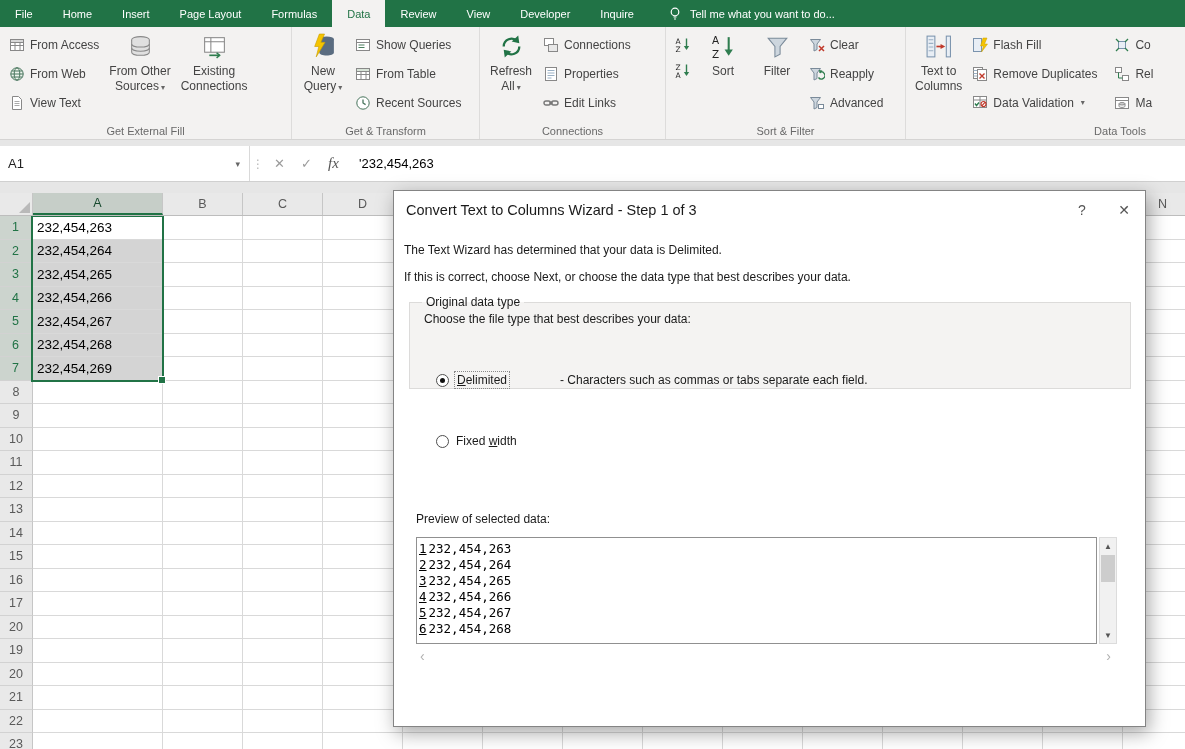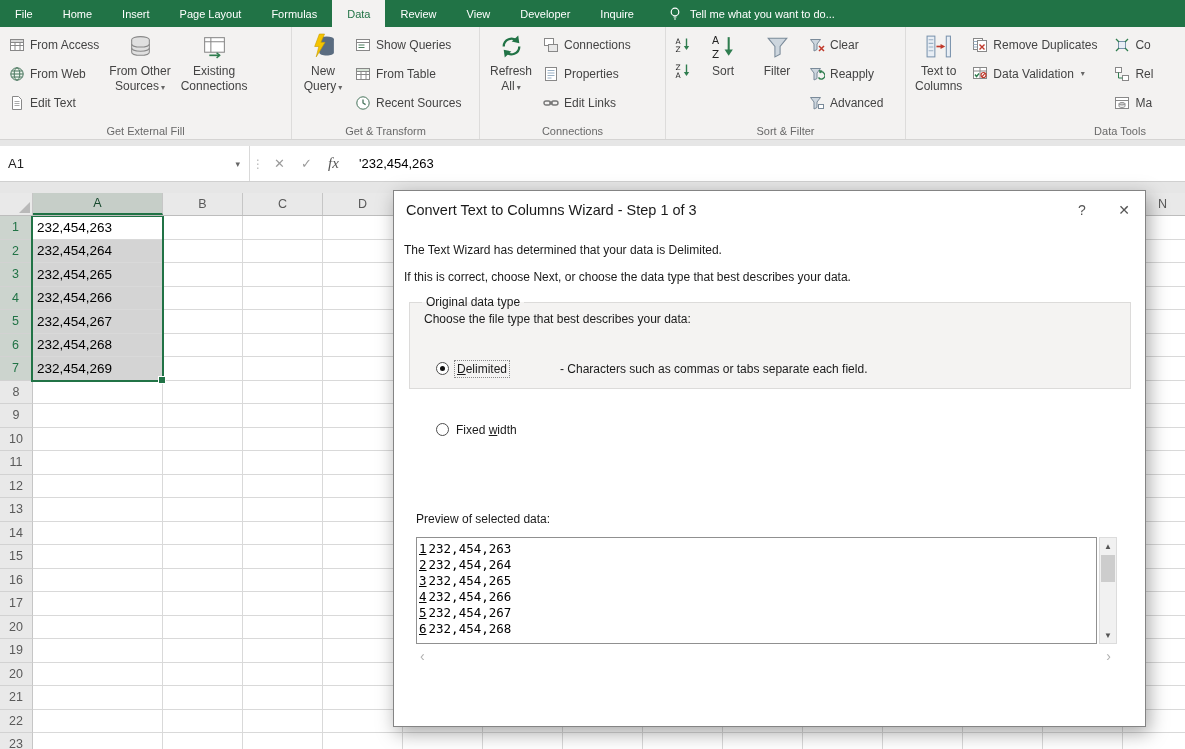--- a/index.html
+++ b/index.html
@@ -78,21 +78,21 @@
   .dlg-title{font-size:14.5px;color:#1a1a1a;flex:1;}
   .dlg-btn{width:42px;height:38px;display:flex;align-items:center;justify-content:center;
     color:#555;font-size:14px;cursor:pointer;}
   .dlg-body{position:relative;height:498px;}
   .dlg-line1{position:absolute;top:14px;left:10px;}
   .dlg-line2{position:absolute;top:41px;left:10px;}
   .dlg-group{position:absolute;top:66px;left:15px;width:722px;height:94px;
     border:1px solid #dcdbda;background:#f4f3f2;padding:1px 12px;}
   .dlg-group legend{padding:0 4px;margin-left:0;font-size:12px;color:#1a1a1a;}
   .choose{margin:2px 0 7px 2px;}
-  .radio-row{display:flex;align-items:flex-start;height:25px;margin-top:36px;}
+  .radio-row{display:flex;align-items:flex-end;height:25px;margin-top:36px;}
   .radio{width:13px;height:13px;flex:0 0 13px;border:1px solid #4e4e4e;border-radius:50%;
     margin:0 7px 0 14px;position:relative;background:#fff;cursor:pointer;}
   .radio.checked::after{content:"";position:absolute;left:3px;top:3px;width:5px;height:5px;
     border-radius:50%;background:#111;}
   .radio-label{width:104px;flex:0 0 104px;cursor:pointer;}
   .focus-box{outline:1px dotted #888;outline-offset:1px;padding:0 1px;}
   .radio-desc{white-space:nowrap;}
   .preview-label{position:absolute;top:283px;left:22px;}
   .preview-box{position:absolute;top:308px;left:22px;width:681px;height:107px;
     border:1px solid #909090;background:#fff;overflow:hidden;
@@ -168,21 +168,21 @@
           </span>
         <span>From Web</span>
       </div>
       <div class="rsmall">
         <span class="i16">
             <svg viewBox="0 0 16 16">
               <path d="M3.5 1.5h6l3 3v10h-9z" fill="#fff" stroke="#888"></path>
               <path d="M5.5 6.5h5M5.5 8.5h5M5.5 10.5h5" stroke="#aaa"></path>
             </svg>
           </span>
-        <span>Edit Text</span>
+        <span>View Text</span>
       </div>
     </div>
     <div class="rlarge">
       <span class="i26">
           <svg viewBox="0 0 26 26">
             <ellipse cx="13" cy="6.5" rx="8.5" ry="3" fill="#e0e0e0" stroke="#888"></ellipse>
             <path d="M4.5 6.5v12c0 1.7 3.8 3 8.5 3s8.5-1.3 8.5-3v-12" fill="#e0e0e0" stroke="#888"></path>
             <path d="M4.5 10.5c0 1.7 3.8 3 8.5 3s8.5-1.3 8.5-3M4.5 14.5c0 1.7 3.8 3 8.5 3s8.5-1.3 8.5-3" fill="none" stroke="#888"></path>
           </svg>
         </span>
@@ -379,20 +379,29 @@
             <path d="M3.5 6.5h4.5M3.5 10h4.5M3.5 13.5h4.5M3.5 17h4.5" stroke="#9ab0c4"></path>
             <path d="M11 13h5" stroke="#c0392b" stroke-width="1.6"></path>
             <polygon points="15,10.5 19.5,13 15,15.5" fill="#c0392b"></polygon>
             <rect x="20.5" y="3" width="4" height="20" fill="#e8eef5" stroke="#7a93ad"></rect>
           </svg>
         </span>
       <span class="lbl">Text to</span>
       <span class="lbl">Columns</span>
     </div>
     <div class="rstack">
+      <div class="rsmall">
+        <span class="i16">
+            <svg viewBox="0 0 16 16">
+              <rect x="1.5" y="1.5" width="8" height="13" fill="#e8eef5" stroke="#7a93ad"></rect>
+              <polygon points="11,1 15,1 12.5,7 15.5,7 9.5,15 11.5,9 8.5,9" fill="#f5c400" stroke="#c99e00" stroke-width=".5"></polygon>
+            </svg>
+          </span>
+        <span>Flash Fill</span>
+      </div>
       <div class="rsmall">
         <span class="i16">
             <svg viewBox="0 0 16 16">
               <rect x="1.5" y="1.5" width="9" height="11" fill="#fff" stroke="#888"></rect>
               <path d="M1.5 4.5h9M1.5 7.5h9M1.5 10h9" stroke="#9ab0c4"></path>
               <rect x="5.5" y="3.5" width="9" height="11" fill="#fff" stroke="#888"></rect>
               <path d="M7.5 12.5l5-5M12.5 12.5l-5-5" stroke="#c0392b" stroke-width="1.4"></path>
             </svg>
           </span>
         <span>Remove Duplicates</span>

